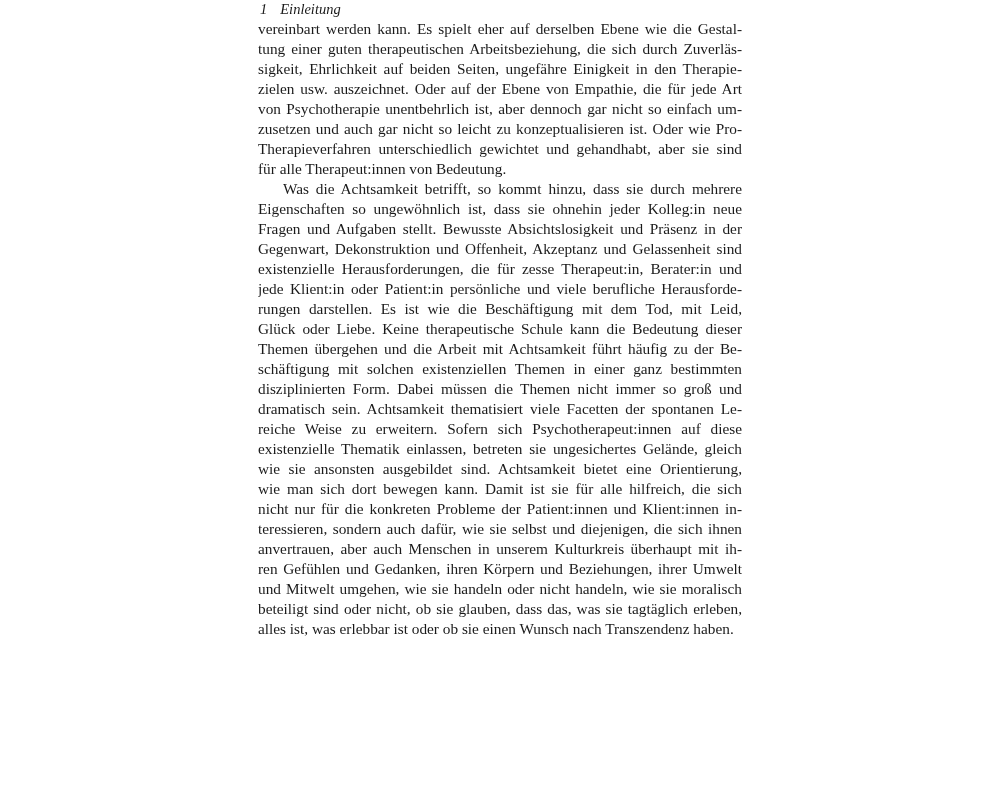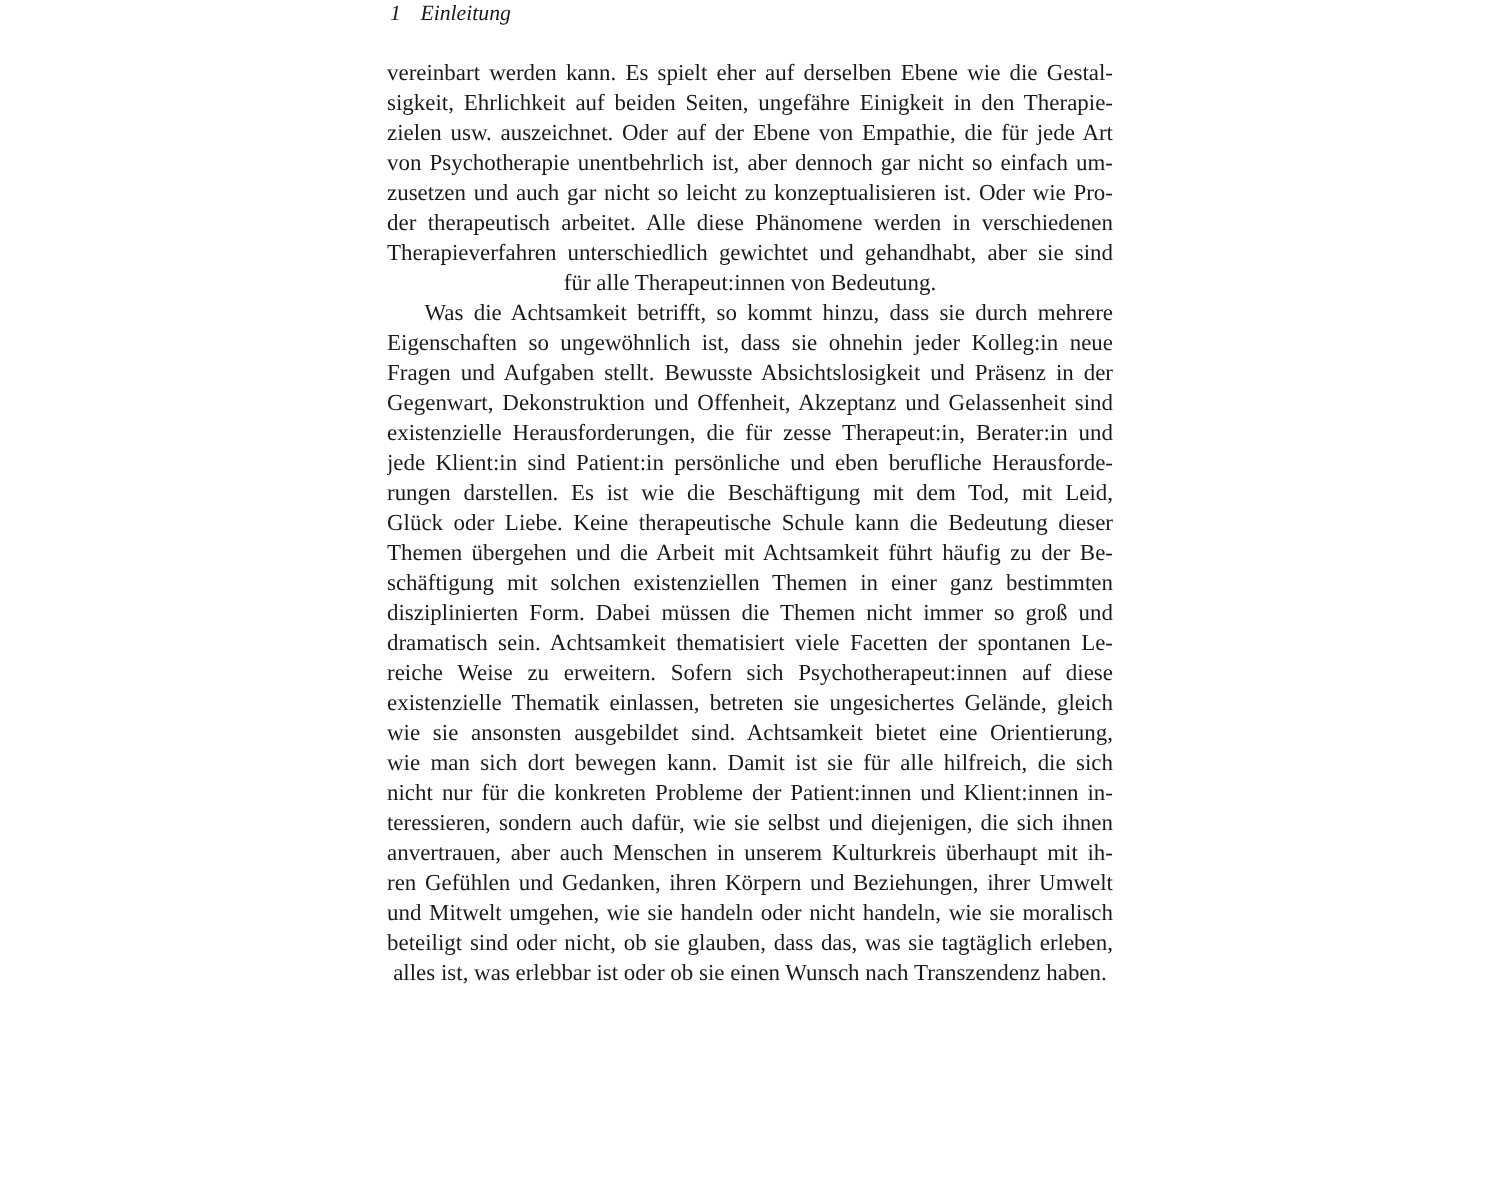--- a/index.html
+++ b/index.html
@@ -24,35 +24,35 @@
     font-style: italic;
     white-space: nowrap;
   }
   .running-head .chapter-number {
     display: inline-block;
     margin-right: 13px;
   }
   .text-block {
     position: absolute;
     left: 258px;
-    top: 39px;
+    top: 19px;
     width: 484px;
     font-size: 15.3px;
     line-height: 20px;
   }
   .line {
     height: 20px;
     overflow: hidden;
   }
   .line.just {
     text-align: justify;
     text-align-last: justify;
   }
   .line.last {
-    text-align: center;
+    text-align: left;
   }
   .line.indent {
     text-indent: 25px;
   }
   .page-number {
     position: absolute;
     left: 258px;
     top: 782px;
     font-size: 15px;
     text-align: right;
@@ -62,33 +62,33 @@
 <body>
 
 <div class="page">
 
   <div class="running-head">
     <span class="chapter-number">1</span><span>Einleitung</span>
   </div>
 
   <div class="text-block">
       <div class="line just">vereinbart werden kann. Es spielt eher auf derselben Ebene wie die Gestal-</div>
+      <div class="line just">tung einer guten therapeutischen Arbeitsbeziehung, die sich durch Zuverläs-</div>
       <div class="line just">sigkeit, Ehrlichkeit auf beiden Seiten, ungefähre Einigkeit in den Therapie-</div>
       <div class="line just">zielen usw. auszeichnet. Oder auf der Ebene von Empathie, die für jede Art</div>
       <div class="line just">von Psychotherapie unentbehrlich ist, aber dennoch gar nicht so einfach um-</div>
       <div class="line just">zusetzen und auch gar nicht so leicht zu konzeptualisieren ist. Oder wie Pro-</div>
-      <div class="line just">der therapeutisch arbeitet. Alle diese Phänomene werden in verschiedenen</div>
       <div class="line just">Therapieverfahren unterschiedlich gewichtet und gehandhabt, aber sie sind</div>
       <div class="line last">für alle Therapeut:innen von Bedeutung.</div>
       <div class="line just indent">Was die Achtsamkeit betrifft, so kommt hinzu, dass sie durch mehrere</div>
       <div class="line just">Eigenschaften so ungewöhnlich ist, dass sie ohnehin jeder Kolleg:in neue</div>
       <div class="line just">Fragen und Aufgaben stellt. Bewusste Absichtslosigkeit und Präsenz in der</div>
       <div class="line just">Gegenwart, Dekonstruktion und Offenheit, Akzeptanz und Gelassenheit sind</div>
       <div class="line just">existenzielle Herausforderungen, die für zesse Therapeut:in, Berater:in und</div>
-      <div class="line just">jede Klient:in sind Patient:in persönliche und eben berufliche Herausforde-</div>
+      <div class="line just">jede Klient:in oder Patient:in persönliche und viele berufliche Herausforde-</div>
       <div class="line just">rungen darstellen. Es ist wie die Beschäftigung mit dem Tod, mit Leid,</div>
       <div class="line just">Glück oder Liebe. Keine therapeutische Schule kann die Bedeutung dieser</div>
       <div class="line just">Themen übergehen und die Arbeit mit Achtsamkeit führt häufig zu der Be-</div>
       <div class="line just">schäftigung mit solchen existenziellen Themen in einer ganz bestimmten</div>
       <div class="line just">disziplinierten Form. Dabei müssen die Themen nicht immer so groß und</div>
       <div class="line just">dramatisch sein. Achtsamkeit thematisiert viele Facetten der spontanen Le-</div>
       <div class="line just">reiche Weise zu erweitern. Sofern sich Psychotherapeut:innen auf diese</div>
       <div class="line just">existenzielle Thematik einlassen, betreten sie ungesichertes Gelände, gleich</div>
       <div class="line just">wie sie ansonsten ausgebildet sind. Achtsamkeit bietet eine Orientierung,</div>
       <div class="line just">wie man sich dort bewegen kann. Damit ist sie für alle hilfreich, die sich</div>

